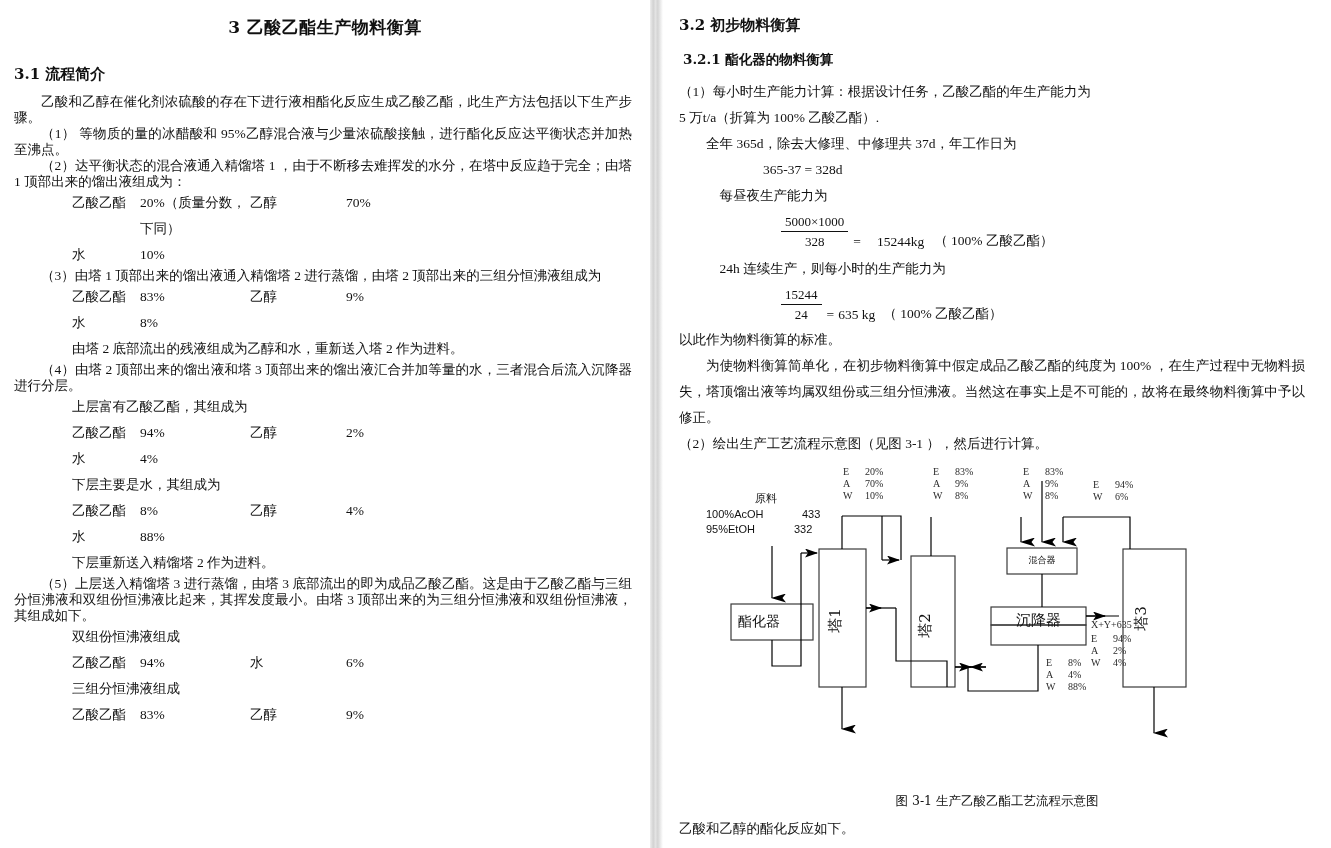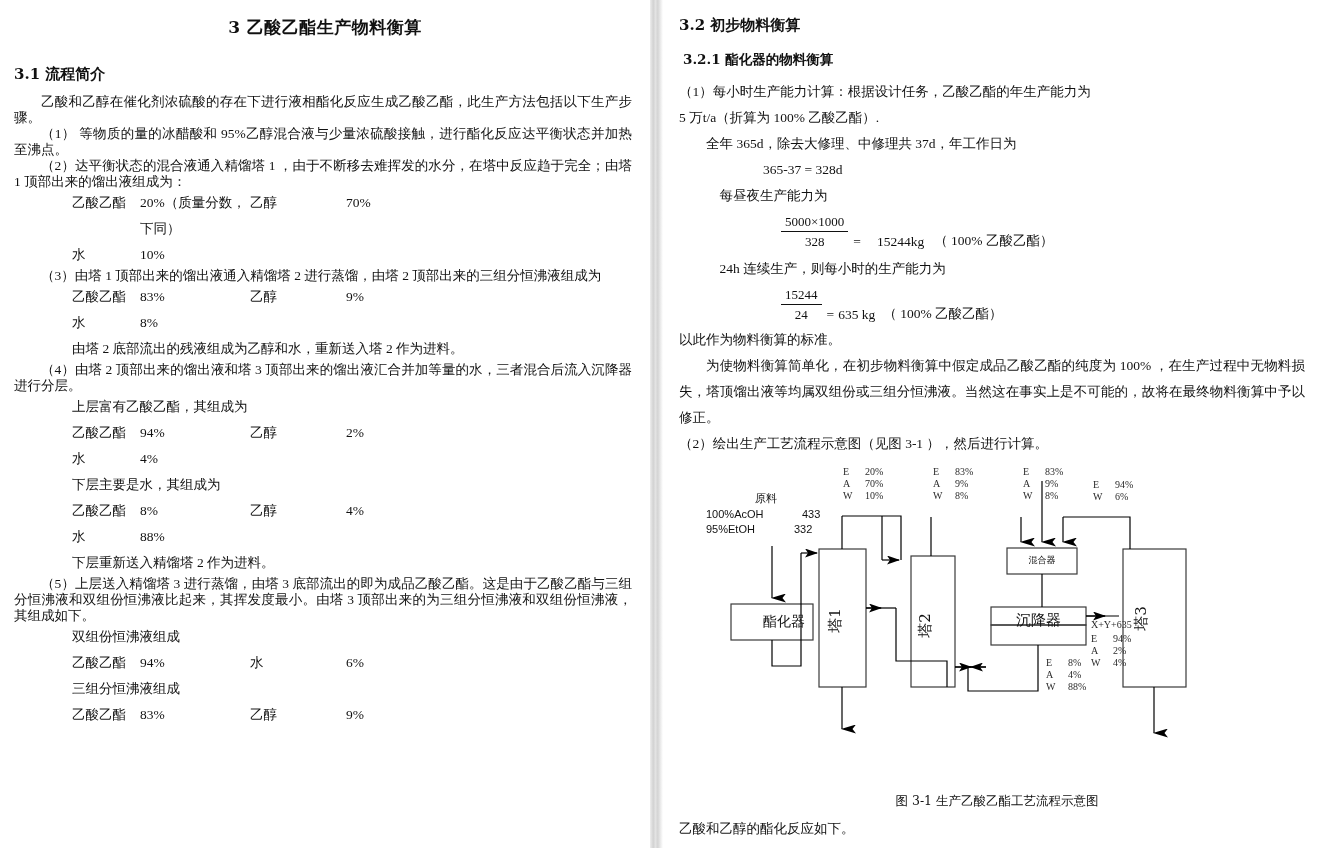--- a/index.html
+++ b/index.html
@@ -283,21 +283,21 @@
         <path d="M375,184 L375,230 L305,230 L305,206"></path>
         <line x1="323" y1="206" x2="305" y2="206"></line>
         <path d="M323,206 L292,206"></path>
         <line x1="323" y1="206" x2="308" y2="206" marker-end="url(#ah)" stroke-width="0"></line>
         <path d="M292,206 L308,206" marker-end="url(#ah)" stroke="#000"></path>
 
         <line x1="491" y1="226" x2="491" y2="272" marker-end="url(#avd)"></line>
       </g>
     </svg>
 
-    <div class="boxlabel" style="left:80px;top:152px;width:82px;font-size:14px;">酯化器</div>
+    <div class="boxlabel" style="left:55px;top:152px;width:82px;font-size:14px;">酯化器</div>
     <div class="vlabel" style="left:160px;top:150px;">塔1</div>
     <div class="vlabel" style="left:250px;top:155px;">塔2</div>
     <div class="boxlabel" style="left:344px;top:93px;width:70px;font-size:9px;">混合器</div>
     <div class="boxlabel" style="left:328px;top:150px;width:95px;font-size:15px;text-align:center;">沉降器</div>
     <div class="vlabel" style="left:466px;top:148px;">塔3</div>
 
     <div class="feedlbl" style="left:92px;top:31px;font-family:'DejaVu Serif',serif;font-size:11px;">原料</div>
     <div class="feedlbl" style="left:43px;top:46px;">100%AcOH</div>
     <div class="feedlbl" style="left:131px;top:46px;margin-left:8px;">433</div>
     <div class="feedlbl" style="left:43px;top:61px;">95%EtOH</div>

